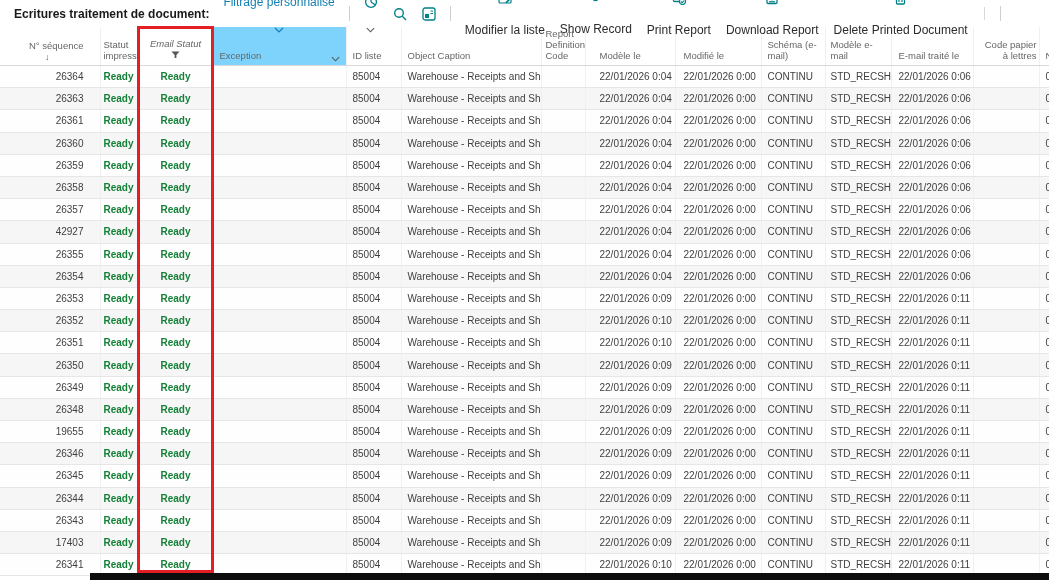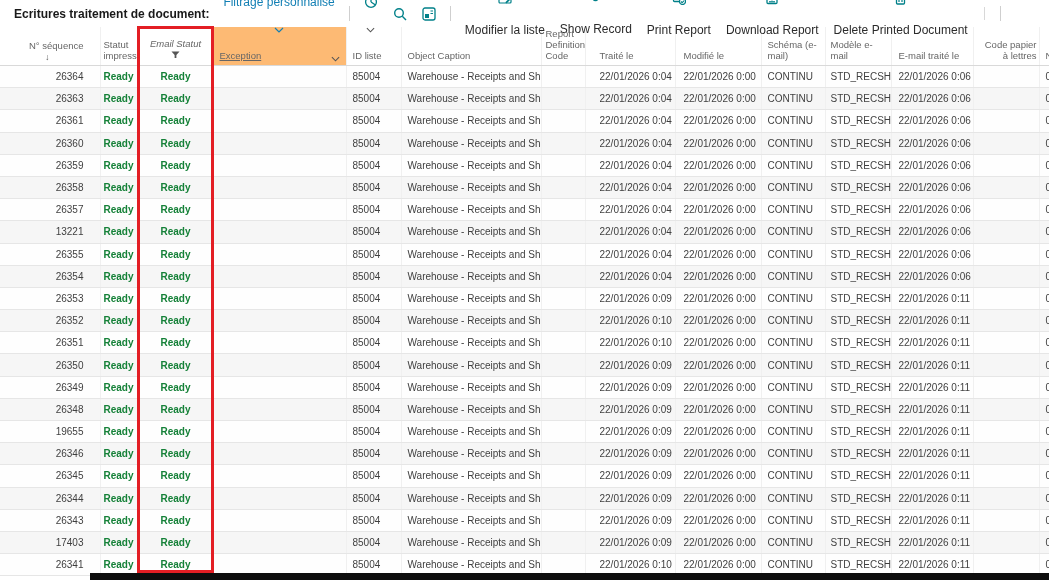--- a/index.html
+++ b/index.html
@@ -41,21 +41,21 @@
   .c-email_model{padding-left:5px !important;}
   .c-email_processed_at{padding-left:7px !important;}
   .c-paper_code{padding-left:6px !important;text-align:right;}
   .c-last{padding-left:6px !important;}
 
   td.c-print_status,td.c-email_status{color:#158138;font-weight:700;}
 
   th.c-seq .sort-arrow{display:block;text-align:right;padding-right:34px;font-size:9px;color:#555;}
   th.c-email_status{text-align:center;font-style:italic;}
   th.c-email_status .funnel{display:block;margin:1px auto 0 auto;}
-  th.c-exception{background:#fdba74;vertical-align:bottom;text-decoration:underline;}
+  th.c-exception{background:#7dd3fc;vertical-align:bottom;}
   .exc-inner{display:flex;justify-content:space-between;align-items:flex-end;padding:0 4px 0 1px;}
 
   
   .bottom-bar{position:absolute;left:90px;right:0;bottom:0;height:7px;background:#0d0d0d;}
   .red-box{position:absolute;left:137px;top:26px;width:77px;height:547px;
            border:3px solid #e31e24;box-sizing:border-box;pointer-events:none;}
 </style>
 </head>
 <body>
 
@@ -208,21 +208,21 @@
             <span class="chev">
                 <svg width="9" height="6" viewBox="0 0 10 6">
                   <path d="M1 1 L5 5 L9 1" fill="none" stroke="#555" stroke-width="1.2"></path>
                 </svg>
               </span>
           </div>
         </th>
         <th class="c-id_list"><span>ID liste</span></th>
         <th class="c-object_caption"><span>Object Caption</span></th>
         <th class="c-report_def"><span>Report Definition Code</span></th>
-        <th class="c-processed_at"><span>Traité le</span></th>
+        <th class="c-processed_at"><span>Modèle le</span></th>
         <th class="c-modified_at"><span>Modifié le</span></th>
         <th class="c-schema"><span>Schéma (e-mail)</span></th>
         <th class="c-email_model"><span>Modèle e-mail</span></th>
         <th class="c-email_processed_at"><span>E-mail traité le</span></th>
         <th class="c-paper_code"><span>Code papier à lettres</span></th>
         <th class="c-last"><span>N</span></th>
       </tr>
     </thead>
     <tbody id="rows">
         <tr>
@@ -331,21 +331,21 @@
           <td class="c-report_def"></td>
           <td class="c-processed_at">22/01/2026 0:04</td>
           <td class="c-modified_at">22/01/2026 0:00</td>
           <td class="c-schema">CONTINU</td>
           <td class="c-email_model">STD_RECSHIP</td>
           <td class="c-email_processed_at">22/01/2026 0:06</td>
           <td class="c-paper_code"></td>
           <td class="c-last">0</td>
         </tr>
         <tr>
-          <td class="c-seq">13221</td>
+          <td class="c-seq">42927</td>
           <td class="c-print_status">Ready</td>
           <td class="c-email_status">Ready</td>
           <td class="c-exception"></td>
           <td class="c-id_list">85004</td>
           <td class="c-object_caption">Warehouse - Receipts and Ship...</td>
           <td class="c-report_def"></td>
           <td class="c-processed_at">22/01/2026 0:04</td>
           <td class="c-modified_at">22/01/2026 0:00</td>
           <td class="c-schema">CONTINU</td>
           <td class="c-email_model">STD_RECSHIP</td>

